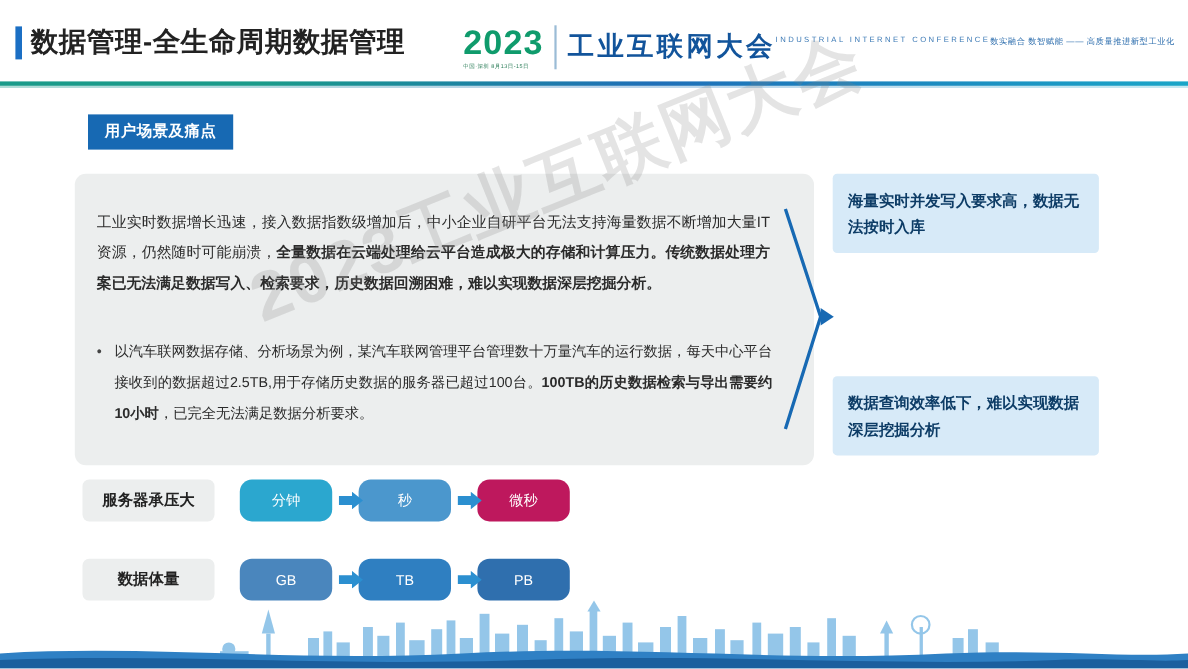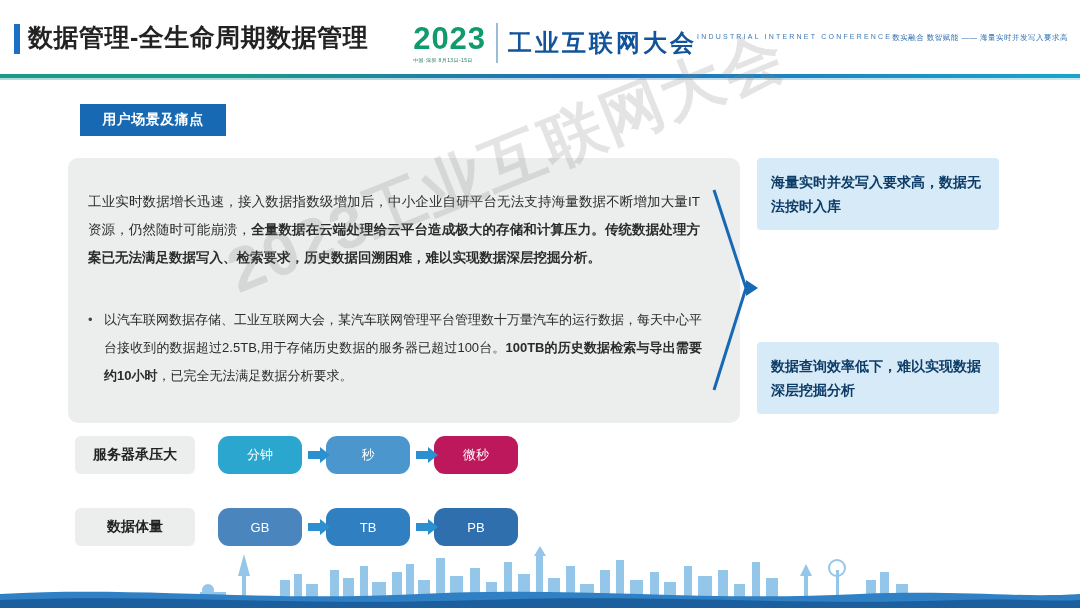--- a/index.html
+++ b/index.html
@@ -113,21 +113,21 @@
     color: #2f6fae;
     letter-spacing: 0.5px;
     margin-top: 3px;
     white-space: nowrap;
   }
 
   
   .section-tag {
     position: absolute;
     left: 80px; top: 104px;
-    width: 146px; height: 32px;
+    width: 132px; height: 32px;
     background: #1769b3;
     color: #ffffff;
     font-size: 14px;
     font-weight: bold;
     display: flex;
     align-items: center;
     justify-content: center;
     letter-spacing: 0.5px;
   }
 
@@ -278,38 +278,38 @@
 
     <div class="logo">
       <div class="logo-left">
         <div class="logo-year">2023</div>
         <div class="logo-year-sub">中国·深圳   8月13日-15日</div>
       </div>
       <div class="logo-divider"></div>
       <div class="logo-right">
         <div class="logo-cn">工业互联网大会</div>
         <div class="logo-en">INDUSTRIAL INTERNET CONFERENCE</div>
-        <div class="logo-tag">数实融合  数智赋能 —— 海量实时并发写入要求高</div>
+        <div class="logo-tag">数实融合  数智赋能 —— 高质量推进新型工业化</div>
       </div>
     </div>
 
     <div class="header-rule"></div>
     <div class="header-rule-fade"></div>
   </div>
 
   <div class="section-tag">用户场景及痛点</div>
 
   <div class="content-box">
     <div class="para">
       <span>工业实时数据增长迅速，接入数据指数级增加后，中小企业自研平台无法支持海量数据不断增加大量IT资源，仍然随时可能崩溃，</span><b>全量数据在云端处理给云平台造成极大的存储和计算压力。传统数据处理方案已无法满足数据写入、检索要求，历史数据回溯困难，难以实现数据深层挖掘分析。</b>
     </div>
     <div class="bullet-item">
       <span class="bullet-dot">•</span>
       <span class="bullet-text">
-        <span>以汽车联网数据存储、工业互联网大会，某汽车联网管理平台管理数十万量汽车的运行数据，每天中心平台接收到的数据超过2.5TB,用于存储历史数据的服务器已超过100台。</span><b>100TB的历史数据检索与导出需要约10小时</b><span>，已完全无法满足数据分析要求。</span>
+        <span>以汽车联网数据存储、分析场景为例，某汽车联网管理平台管理数十万量汽车的运行数据，每天中心平台接收到的数据超过2.5TB,用于存储历史数据的服务器已超过100台。</span><b>100TB的历史数据检索与导出需要约10小时</b><span>，已完全无法满足数据分析要求。</span>
       </span>
     </div>
   </div>
 
   <div class="watermark">2023工业互联网大会</div>
 
   <svg class="arrow-connector" viewBox="0 0 48 220">
     <polyline points="2,10 34,108 2,210" fill="none" stroke="#1769b3" stroke-width="3"></polyline>
     <polygon points="34,100 46,108 34,116" fill="#1769b3"></polygon>
   </svg>

